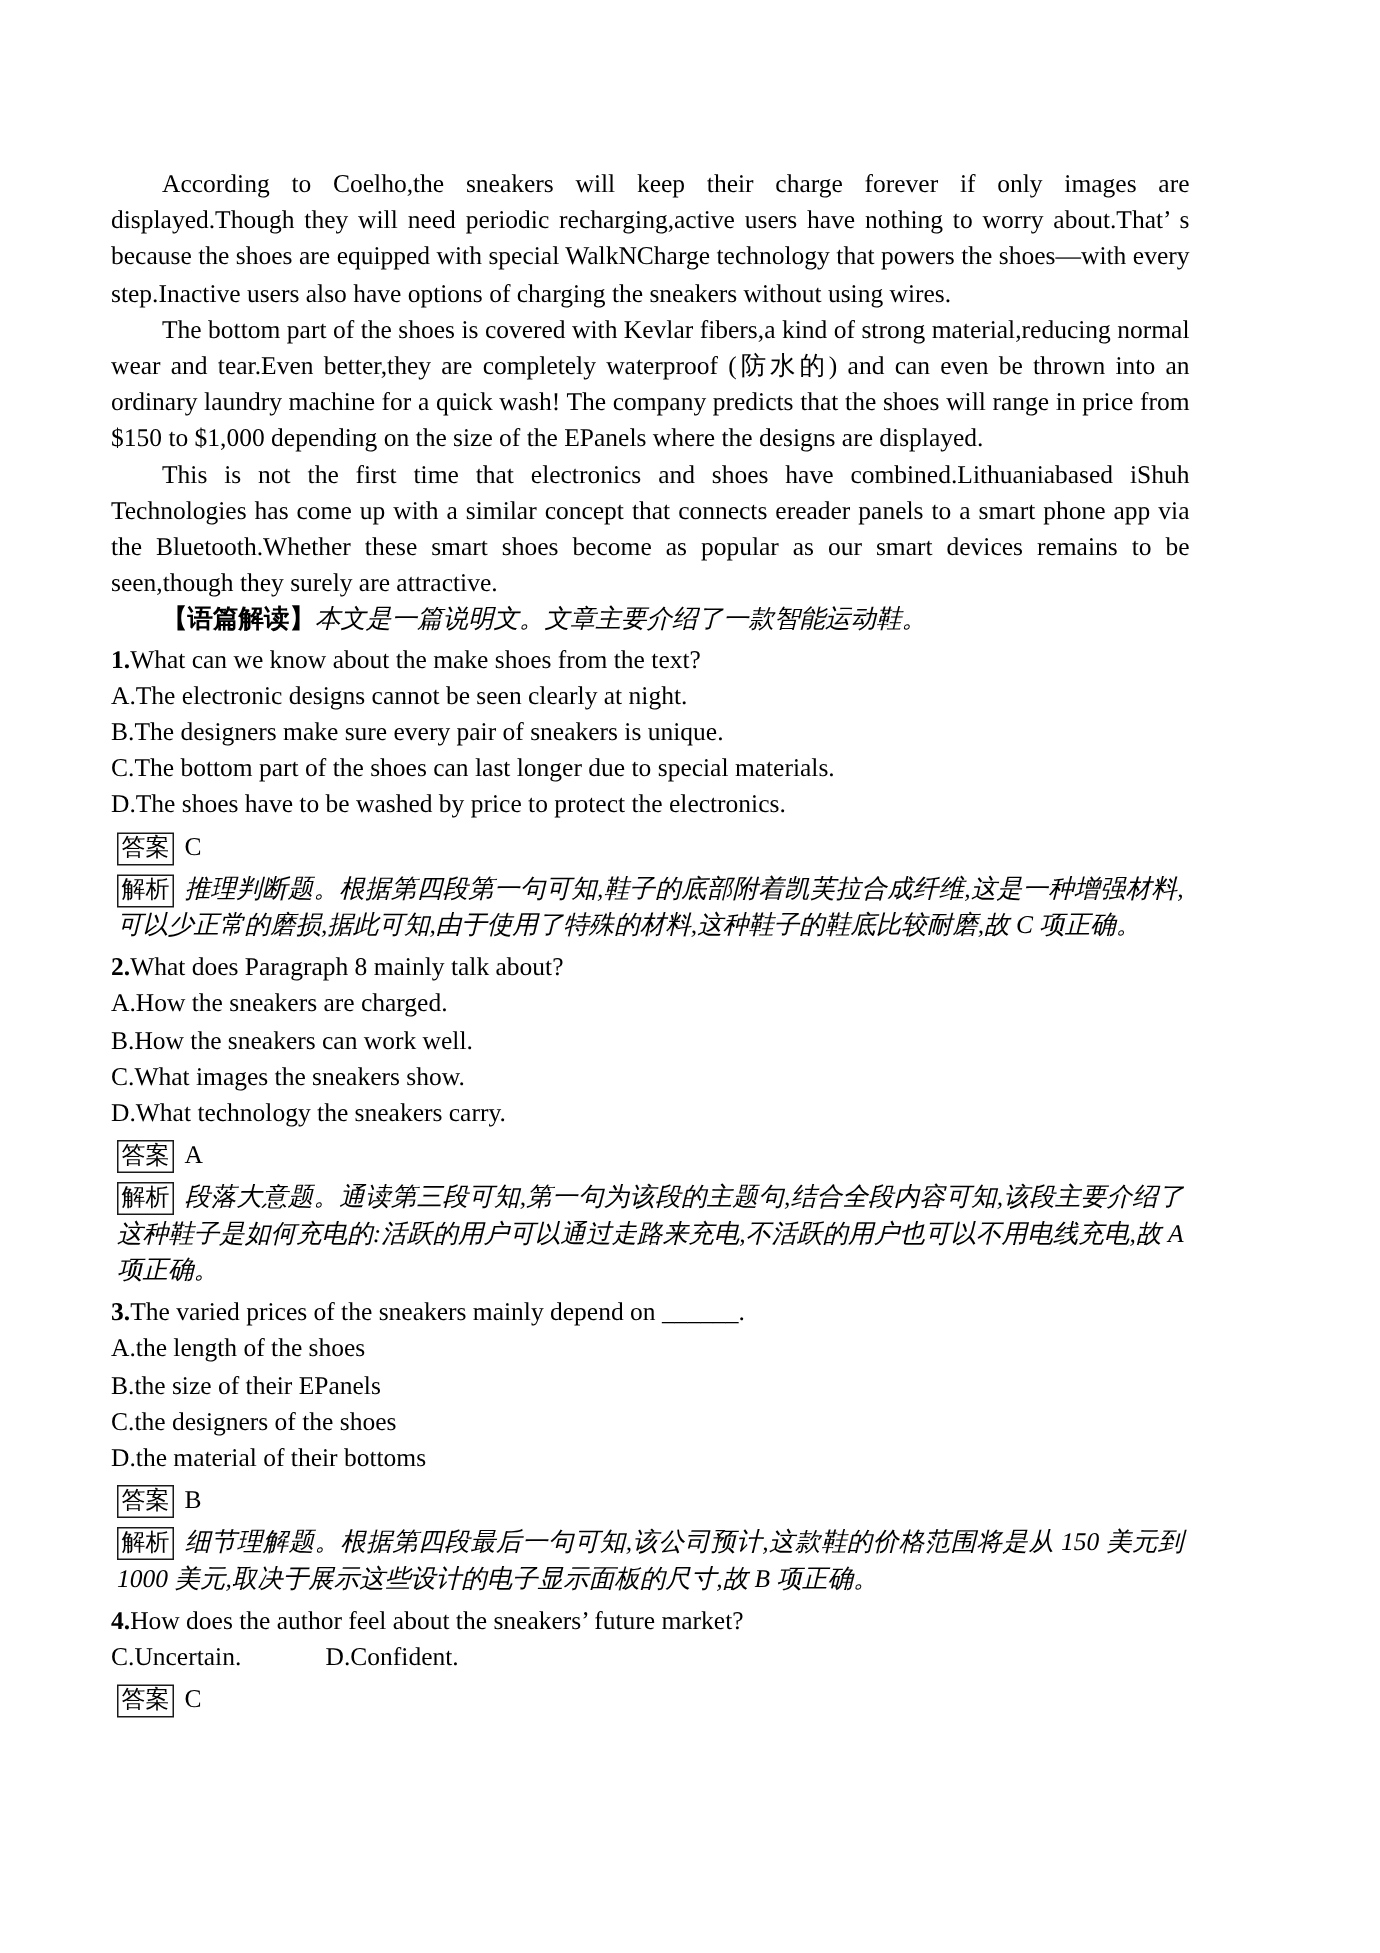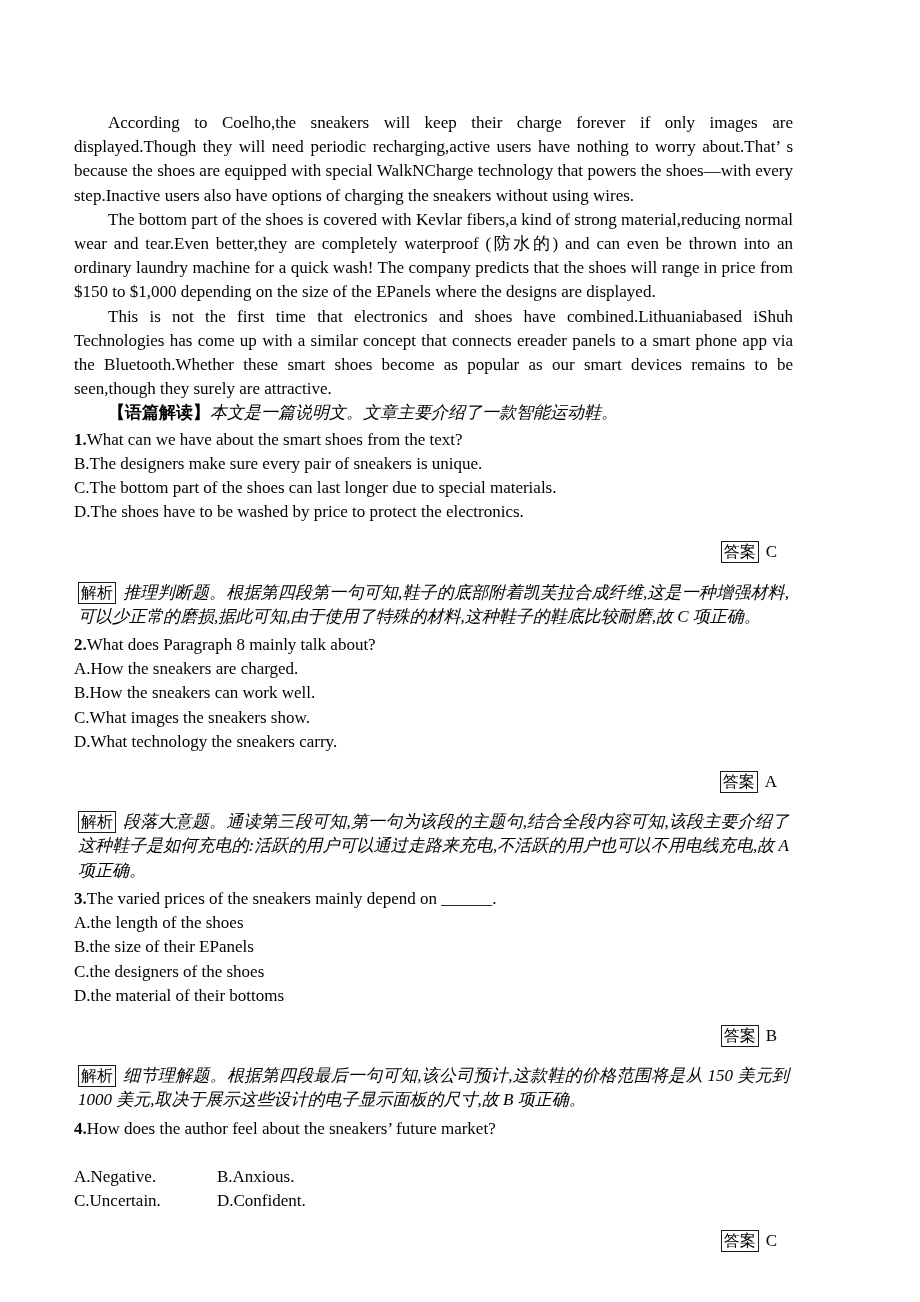--- a/index.html
+++ b/index.html
@@ -16,21 +16,21 @@
     font-size: 17px;
     line-height: 24.2px;
   }
   .para { margin: 0; text-indent: 2em; text-align: justify; }
   .note { margin: 0; text-indent: 2em; }
   .note-label { font-weight: bold; font-style: normal; }
   .question { margin-top: 2px; }
   .stem { margin: 0; }
   .qnum { font-weight: bold; }
   .opt { margin: 0; }
-  .ansline { margin: 16px; text-align: right; }
+  .ansline { margin: 4px; }
   .analysis { margin: 4px; text-align: justify; }
   .box {
     display: inline-block;
     border: 1.6px solid #1a1a1a;
     padding: 0 2px;
     margin-right: 7px;
     line-height: 20px;
     font-size: 16px;
     font-family: "Liberation Sans", "DejaVu Sans", sans-serif;
   }
@@ -43,21 +43,22 @@
 
 <div class="page">
 
   <p class="para">According to Coelho,the sneakers will keep their charge forever if only images are displayed.Though they will need periodic recharging,active users have nothing to worry about.That’ s because the shoes are equipped with special WalkNCharge technology that powers the shoes—with every step.Inactive users also have options of charging the sneakers without using wires.</p>
   <p class="para">The bottom part of the shoes is covered with Kevlar fibers,a kind of strong material,reducing normal wear and tear.Even better,they are completely waterproof (防水的) and can even be thrown into an ordinary laundry machine for a quick wash! The company predicts that the shoes will range in price from $150 to $1,000 depending on the size of the EPanels where the designs are displayed.</p>
   <p class="para">This is not the first time that electronics and shoes have combined.Lithuaniabased iShuh Technologies has come up with a similar concept that connects ereader panels to a smart phone app via the Bluetooth.Whether these smart shoes become as popular as our smart devices remains to be seen,though they surely are attractive.</p>
 
   <p class="note"><span class="note-label">【语篇解读】</span><span class="kai">本文是一篇说明文。文章主要介绍了一款智能运动鞋。</span></p>
 
   <div class="question">
-    <p class="stem"><span class="qnum">1.</span><span>What can we have about the smart shoes from the text?</span></p>
+    <p class="stem"><span class="qnum">1.</span><span>What can we know about the make shoes from the text?</span></p>
+    <p class="opt">A.The electronic designs cannot be seen clearly at night.</p>
     <p class="opt">B.The designers make sure every pair of sneakers is unique.</p>
     <p class="opt">C.The bottom part of the shoes can last longer due to special materials.</p>
     <p class="opt">D.The shoes have to be washed by price to protect the electronics.</p>
     <p class="ansline"><span class="box">答案</span><span>C</span></p>
     <p class="analysis"><span class="box">解析</span><span class="kai">推理判断题。根据第四段第一句可知,鞋子的底部附着凯芙拉合成纤维,这是一种增强材料,可以少正常的磨损,据此可知,由于使用了特殊的材料,这种鞋子的鞋底比较耐磨,故 C 项正确。</span></p>
   </div>
 
   <div class="question">
     <p class="stem"><span class="qnum">2.</span><span>What does Paragraph 8 mainly talk about?</span></p>
     <p class="opt">A.How the sneakers are charged.</p>
@@ -73,18 +74,17 @@
     <p class="opt">A.the length of the shoes</p>
     <p class="opt">B.the size of their EPanels</p>
     <p class="opt">C.the designers of the shoes</p>
     <p class="opt">D.the material of their bottoms</p>
     <p class="ansline"><span class="box">答案</span><span>B</span></p>
     <p class="analysis"><span class="box">解析</span><span class="kai">细节理解题。根据第四段最后一句可知,该公司预计,这款鞋的价格范围将是从 150 美元到 1000 美元,取决于展示这些设计的电子显示面板的尺寸,故 B 项正确。</span></p>
   </div>
 
   <div class="question">
     <p class="stem"><span class="qnum">4.</span><span>How does the author feel about the sneakers’ future market?</span></p>
-    <p class="opt gap-top"><span class="col">A.Negative.</span><span>B.Anxious.</span></p>
     <p class="opt"><span class="col">C.Uncertain.</span><span>D.Confident.</span></p>
     <p class="ansline"><span class="box">答案</span><span>C</span></p>
   </div>
 
 </div>
 
 </body></html>

